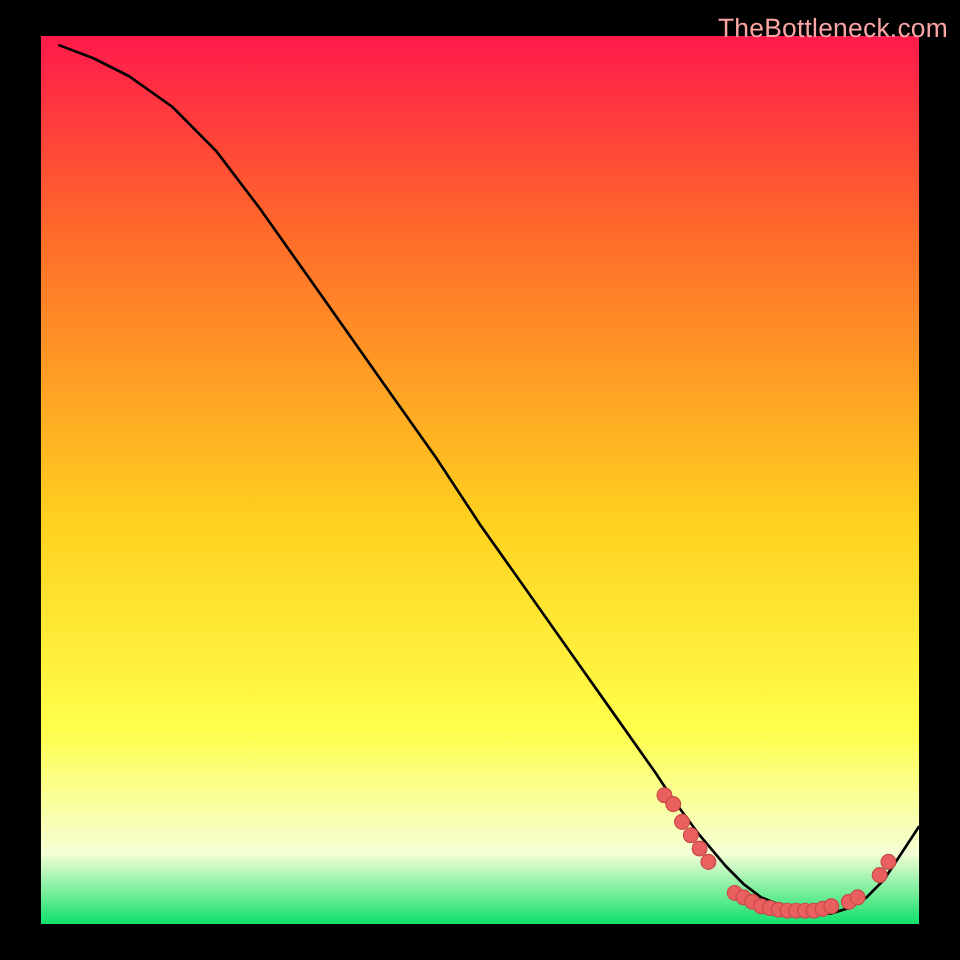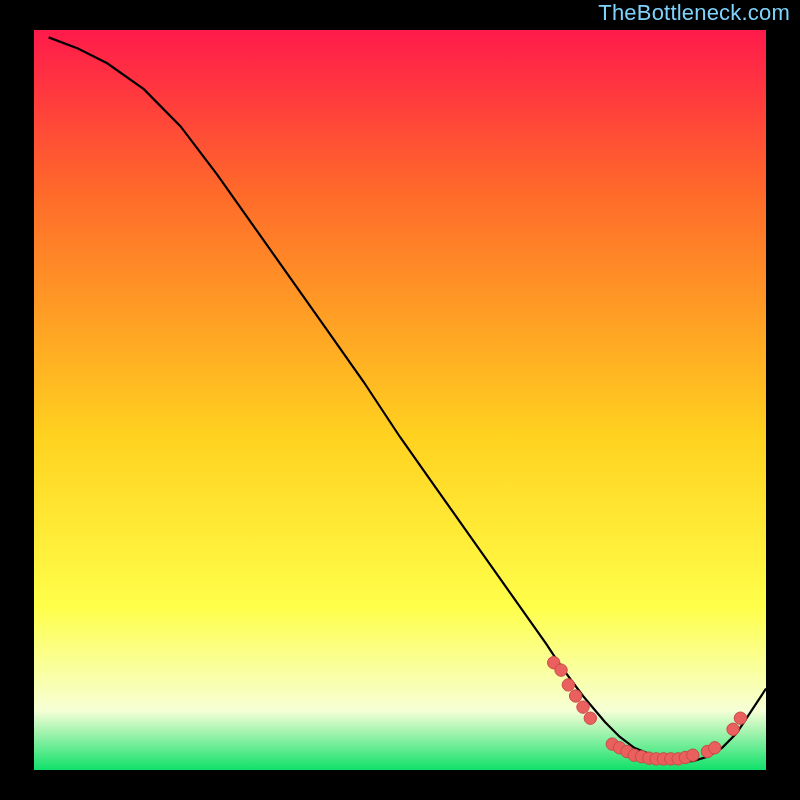--- a/index.html
+++ b/index.html
@@ -12,23 +12,23 @@
     font-family: Arial, Helvetica, sans-serif;
   }
   .frame {
     position: relative;
     width: 800px;
     height: 800px;
     background: #000;
   }
   .watermark {
     position: absolute;
-    top: 0;
+    top: 11px;
     right: 10px;
-    color: #7dd3fc;
+    color: #fca5a5;
     font-size: 22px;
     letter-spacing: 0.2px;
     font-weight: 400;
     z-index: 5;
   }
   .plot-outer {
     position: absolute;
     left: 34px;
     top: 30px;
     width: 732px;

